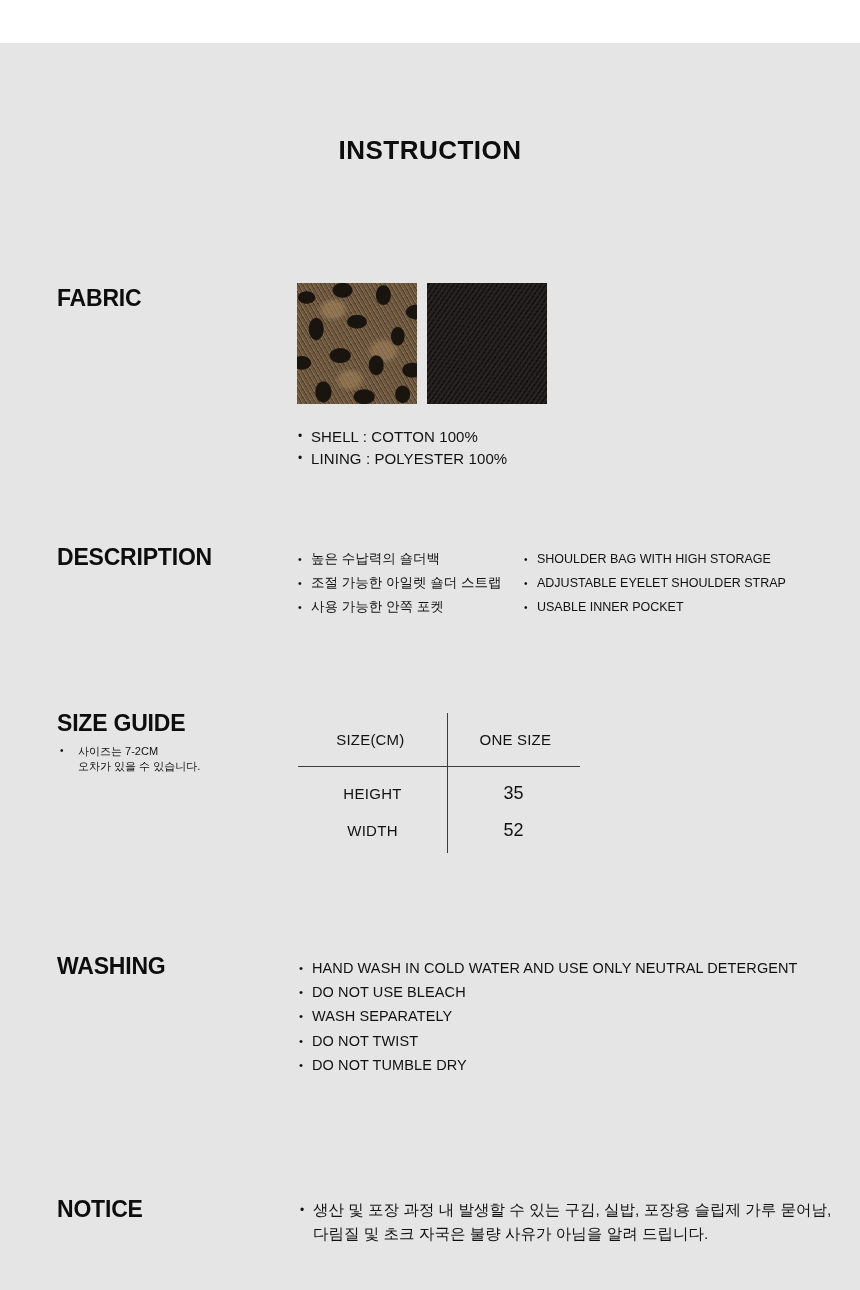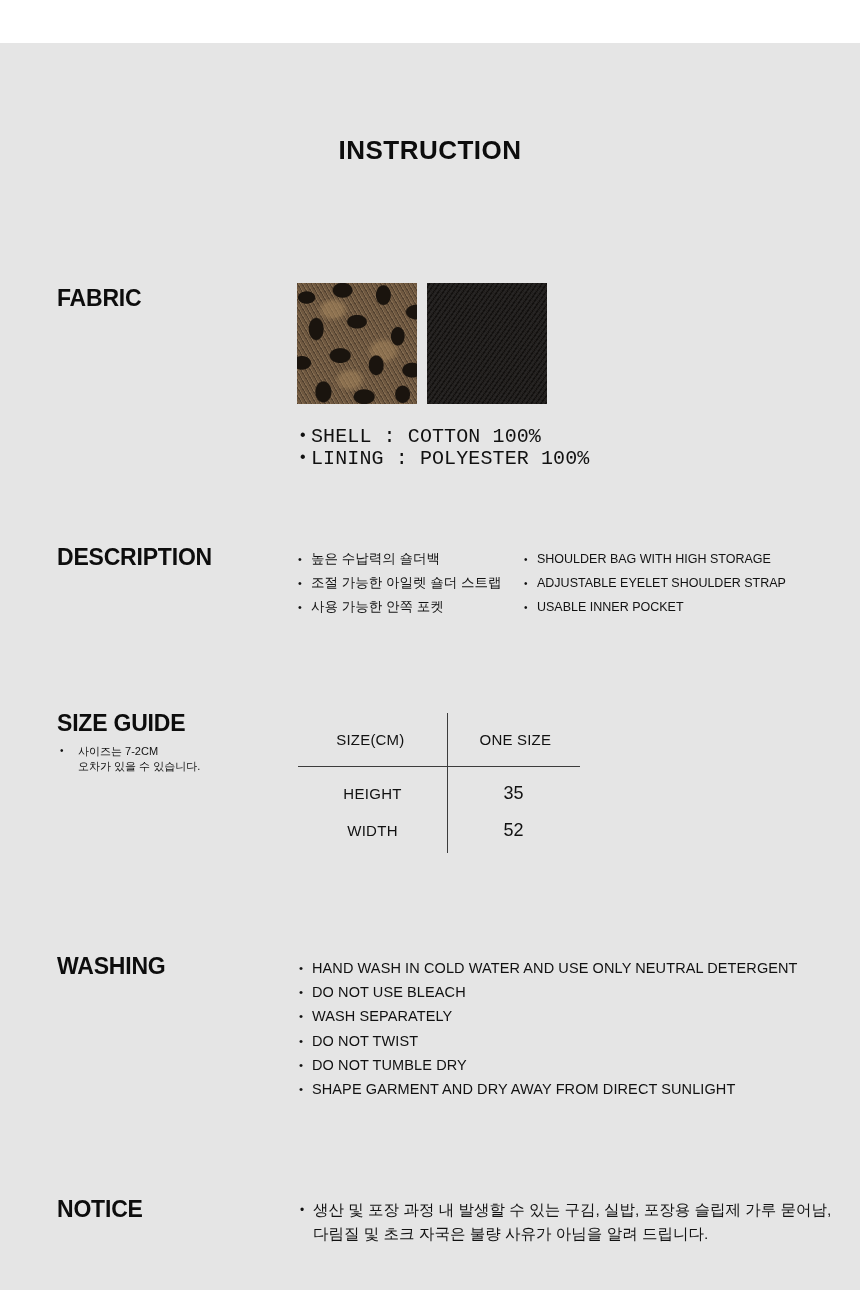--- a/index.html
+++ b/index.html
@@ -52,21 +52,21 @@
     background-image:
       repeating-linear-gradient(125deg, rgba(255,255,255,.09) 0 1px, transparent 1px 4px),
       repeating-linear-gradient(125deg, rgba(0,0,0,.45) 2px 3px, transparent 3px 4px);
   }
 
   
   ul{list-style:none;margin:0;padding:0;}
   .b-item{position:relative;padding-left:14px;}
   .b-item::before{content:"\2022";position:absolute;left:1px;font-size:.8em;}
 
-  .comp-list{position:absolute;left:297px;top:383px;font-size:20px;letter-spacing:.1px;font-family:Liberation Mono, monospace;}
+  .comp-list{position:absolute;left:297px;top:383px;font-size:15px;letter-spacing:.1px;}
   .comp-list .b-item{line-height:21.5px;}
 
   .desc-ko{position:absolute;left:297px;top:504px;font-size:13.5px;}
   .desc-ko .b-item{line-height:24.2px;}
   .desc-en{position:absolute;left:523px;top:505px;font-size:12.5px;}
   .desc-en .b-item{line-height:23.8px;}
 
   
   .size-note{position:absolute;left:59px;top:701px;font-size:11px;line-height:14.5px;}
   .size-note .n1{position:relative;padding-left:19px;}
@@ -146,21 +146,20 @@
     </div>
   </div>
 
   <h2 class="sec-h h-wash">WASHING</h2>
   <ul class="wash-list">
     <li class="b-item">HAND WASH IN COLD WATER AND USE ONLY NEUTRAL DETERGENT</li>
     <li class="b-item">DO NOT USE BLEACH</li>
     <li class="b-item">WASH SEPARATELY</li>
     <li class="b-item">DO NOT TWIST</li>
     <li class="b-item">DO NOT TUMBLE DRY</li>
-    <li class="b-item">SHAPE GARMENT AND DRY AWAY FROM DIRECT SUNLIGHT</li>
   </ul>
 
   <h2 class="sec-h h-notice">NOTICE</h2>
   <div class="notice">
     <div class="n-line withdot">생산 및 포장 과정 내 발생할 수 있는 구김, 실밥, 포장용 슬립제 가루 묻어남,</div>
     <div class="n-line">다림질 및 초크 자국은 불량 사유가 아님을 알려 드립니다.</div>
   </div>
 
 </div>
 

